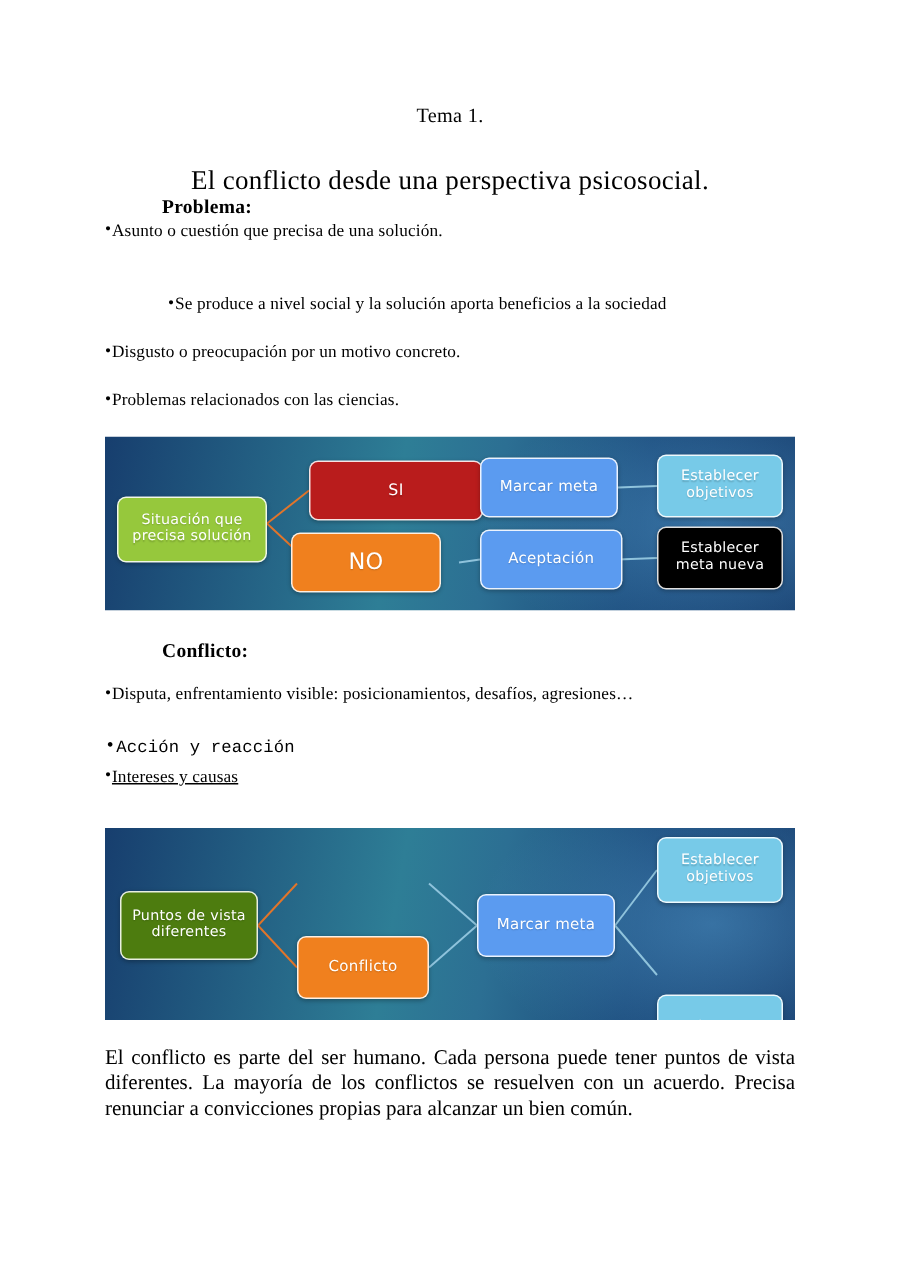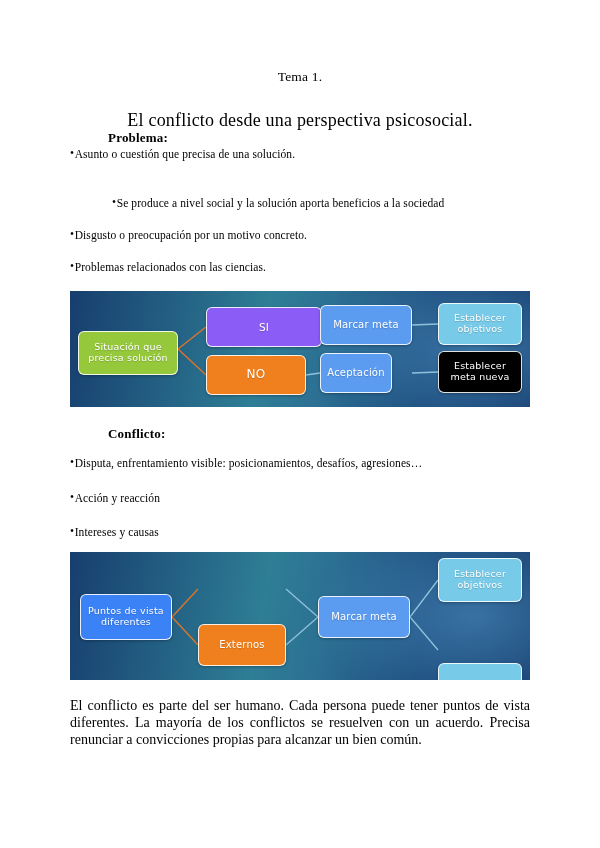--- a/index.html
+++ b/index.html
@@ -157,67 +157,67 @@
         <line x1="108" y1="58" x2="136" y2="36" stroke="#E2752A" stroke-width="1.3"></line>
         <line x1="108" y1="58" x2="136" y2="84" stroke="#E2752A" stroke-width="1.3"></line>
         <line x1="236" y1="36" x2="250" y2="34" stroke="#8FC3DC" stroke-width="1.3"></line>
         <line x1="236" y1="84" x2="250" y2="82" stroke="#8FC3DC" stroke-width="1.3"></line>
         <line x1="342" y1="34" x2="368" y2="33" stroke="#8FC3DC" stroke-width="1.3"></line>
         <line x1="342" y1="82" x2="368" y2="81" stroke="#8FC3DC" stroke-width="1.3"></line>
       </svg>
   <div class="node" style="left: 8px; top: 40px; width: 100px; height: 44px; background: rgb(150, 200, 60); font-size: 9.5px;">
         <span>Situación que precisa solución</span>
       </div>
-      <div class="node" style="left: 136px; top: 16px; width: 116px; height: 40px; background: #8b5cf6; font-size: 10.5px;">
+      <div class="node" style="left: 136px; top: 16px; width: 116px; height: 40px; background: #b91c1c; font-size: 10.5px;">
         <span>SI</span>
       </div>
-      <div class="node" style="left: 136px; top: 64px; width: 100px; height: 40px; background: rgb(240, 128, 30); font-size: 12px;">
+      <div class="node" style="left: 124px; top: 64px; width: 100px; height: 40px; background: rgb(240, 128, 30); font-size: 15px;">
         <span>NO</span>
       </div>
       <div class="node" style="left: 250px; top: 14px; width: 92px; height: 40px; background: rgb(91, 155, 240); font-size: 10px;">
         <span>Marcar meta</span>
       </div>
-      <div class="node" style="left: 250px; top: 62px; width: 72px; height: 40px; background: rgb(91, 155, 240); font-size: 10px;">
+      <div class="node" style="left: 250px; top: 62px; width: 95px; height: 40px; background: rgb(91, 155, 240); font-size: 10px;">
         <span>Aceptación</span>
       </div>
       <div class="node" style="left: 368px; top: 12px; width: 84px; height: 42px; background: rgb(119, 202, 232); font-size: 9.5px;">
         <span>Establecer objetivos</span>
       </div>
       <div class="node" style="left: 368px; top: 60px; width: 84px; height: 42px; background: #000000; font-size: 9.5px;">
         <span>Establecer meta nueva</span>
       </div>
     </div>
 
   <div class="heading" id="heading-conflicto">Conflicto:</div>
 
   <div class="bullet" style="top:457px;">
     <span class="dot">•</span><span>Disputa, enfrentamiento visible: posicionamientos, desafíos, agresiones…</span>
   </div>
-  <div class="bullet" style="top:492px;">
+  <div class="bullet" style="top:492px;font-family:Liberation Mono, monospace;">
     <span class="dot">•</span><span>Acción y reacción</span>
   </div>
-  <div class="bullet" style="top:526px;">
+  <div class="bullet" style="top:512px;text-decoration:underline;">
     <span class="dot">•</span><span>Intereses y causas</span>
   </div>
 
   <div class="diagram" id="diagram-2">
     <div class="diagram-bg" style="background: radial-gradient(55% 120% at 88% 50%, rgba(80, 150, 200, 0.55) 0%, rgba(30, 70, 120, 0) 62%), linear-gradient(100deg, rgb(23, 62, 110) 0%, rgb(46, 126, 150) 42%, rgb(44, 111, 147) 56%, rgb(28, 76, 124) 76%, rgb(23, 62, 110) 100%);"></div>
     <svg class="links" id="links-2" viewBox="0 0 460 128" preserveAspectRatio="none">
         <line x1="102" y1="65" x2="128" y2="37" stroke="#E2752A" stroke-width="1.3"></line>
         <line x1="102" y1="65" x2="128" y2="93" stroke="#E2752A" stroke-width="1.3"></line>
         <line x1="216" y1="37" x2="248" y2="65" stroke="#8FC3DC" stroke-width="1.3"></line>
         <line x1="216" y1="93" x2="248" y2="65" stroke="#8FC3DC" stroke-width="1.3"></line>
         <line x1="340" y1="65" x2="368" y2="28" stroke="#8FC3DC" stroke-width="1.3"></line>
         <line x1="340" y1="65" x2="368" y2="98" stroke="#8FC3DC" stroke-width="1.3"></line>
       </svg>
-  <div class="node" style="left: 10px; top: 42px; width: 92px; height: 46px; background: #3b82f6; font-size: 9.5px;">
+  <div class="node" style="left: 10px; top: 42px; width: 92px; height: 46px; background: #4d7c0f; font-size: 9.5px;">
         <span>Puntos de vista diferentes</span>
       </div>
       <div class="node" style="left: 128px; top: 72px; width: 88px; height: 42px; background: rgb(240, 128, 30); font-size: 10px;">
-        <span>Externos</span>
+        <span>Conflicto</span>
       </div>
       <div class="node" style="left: 248px; top: 44px; width: 92px; height: 42px; background: rgb(91, 155, 240); font-size: 10px;">
         <span>Marcar meta</span>
       </div>
       <div class="node" style="left: 368px; top: 6px; width: 84px; height: 44px; background: rgb(119, 202, 232); font-size: 9.5px;">
         <span>Establecer objetivos</span>
       </div>
       <div class="node" style="left: 368px; top: 76px; width: 84px; height: 44px; background: rgb(119, 202, 232); font-size: 10px; margin-top: 35px;">
         <span>Costes</span>
       </div>

